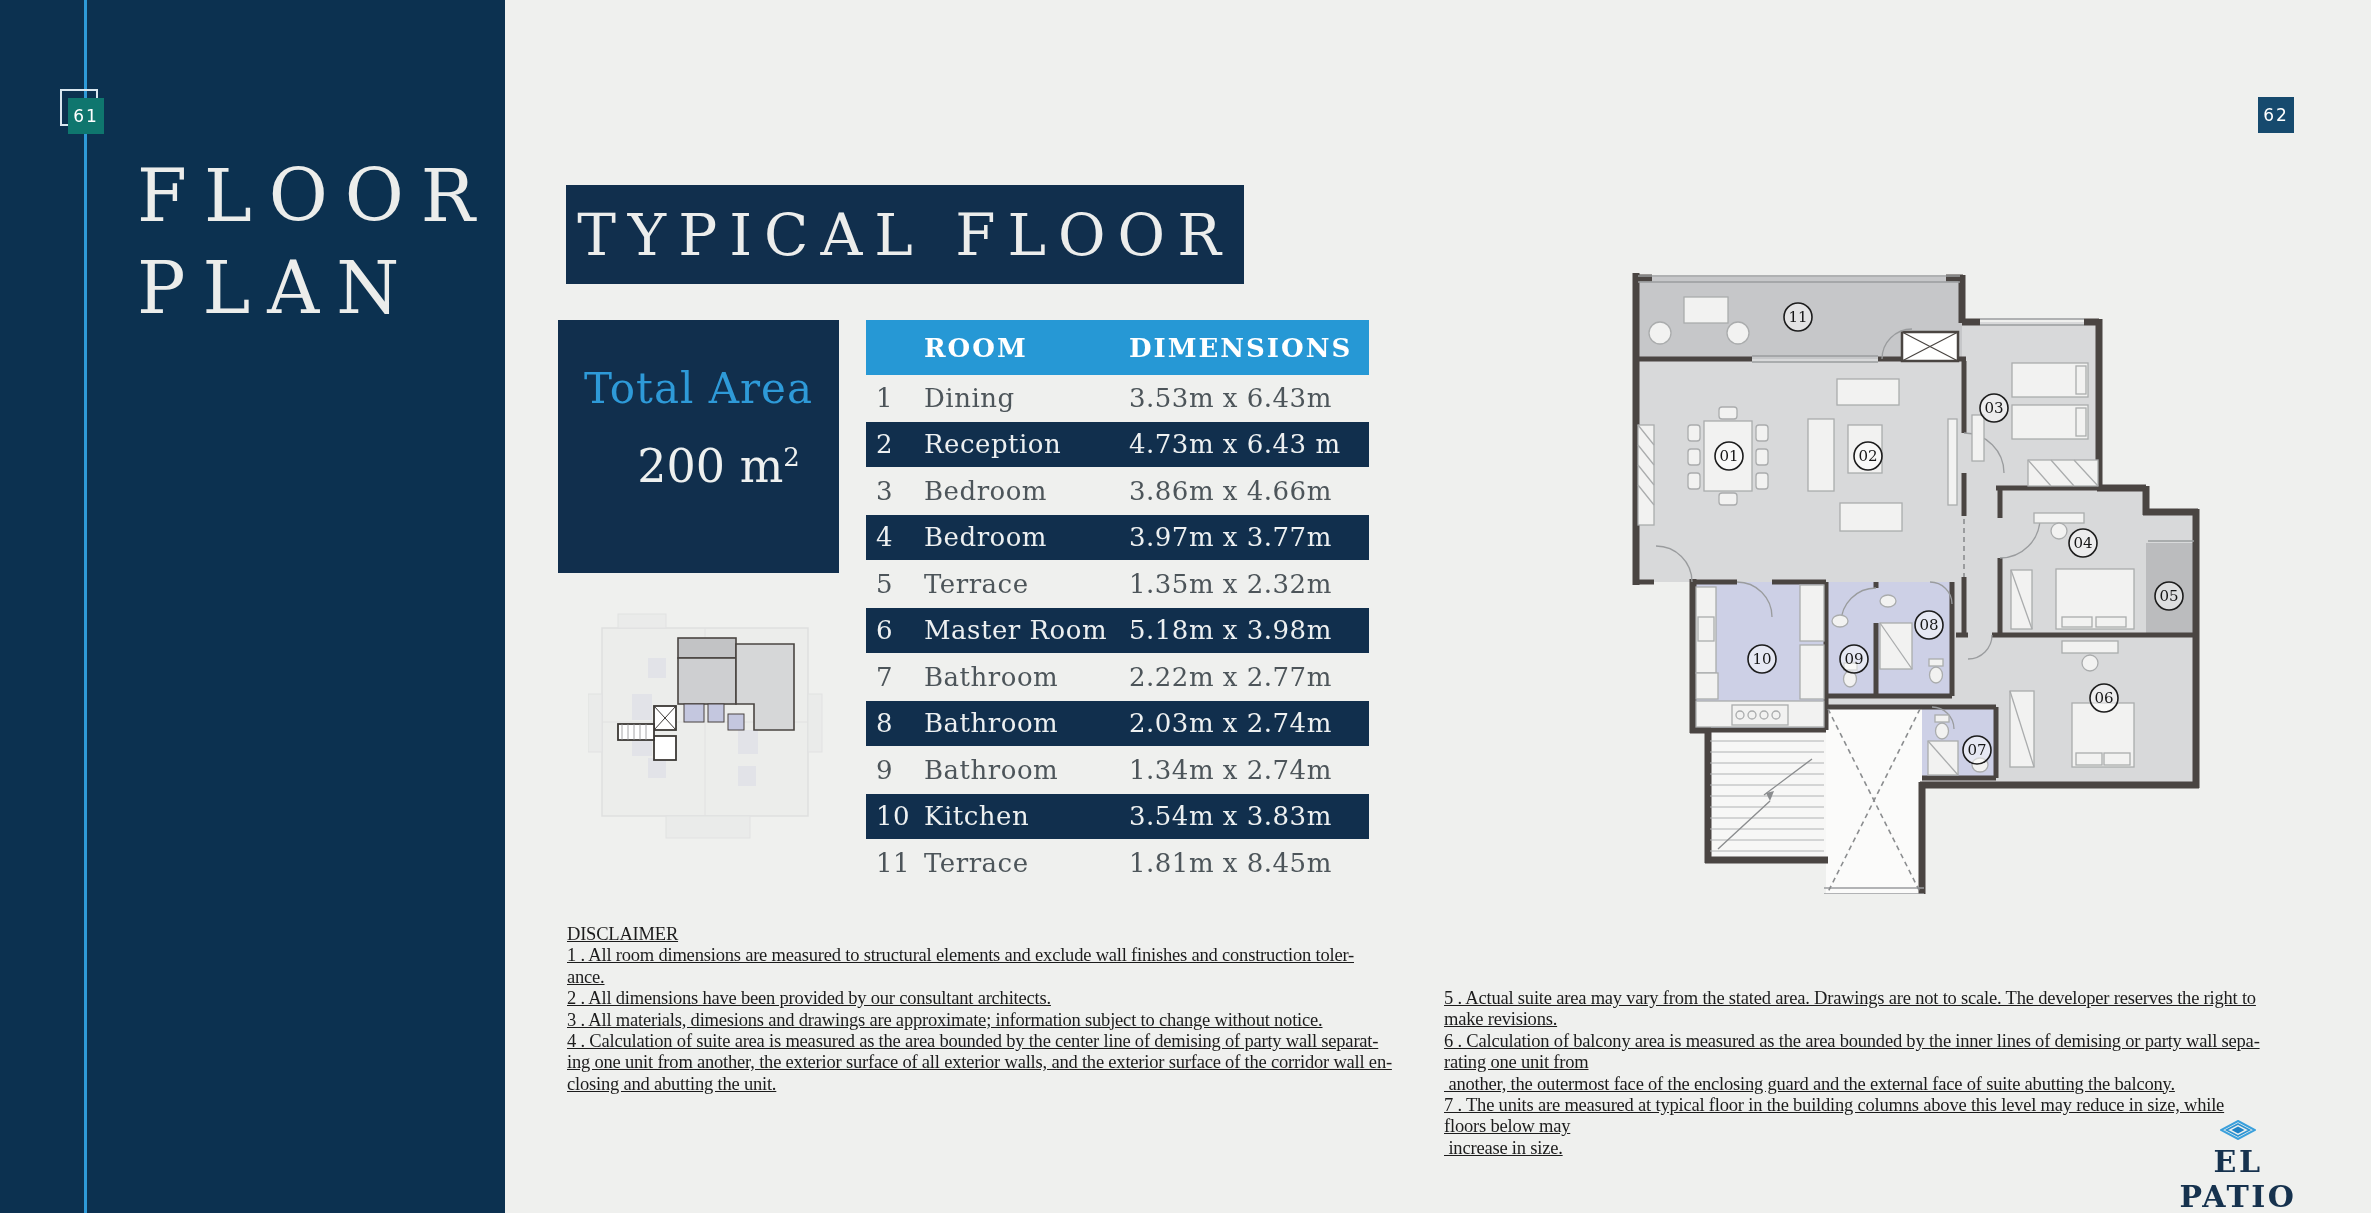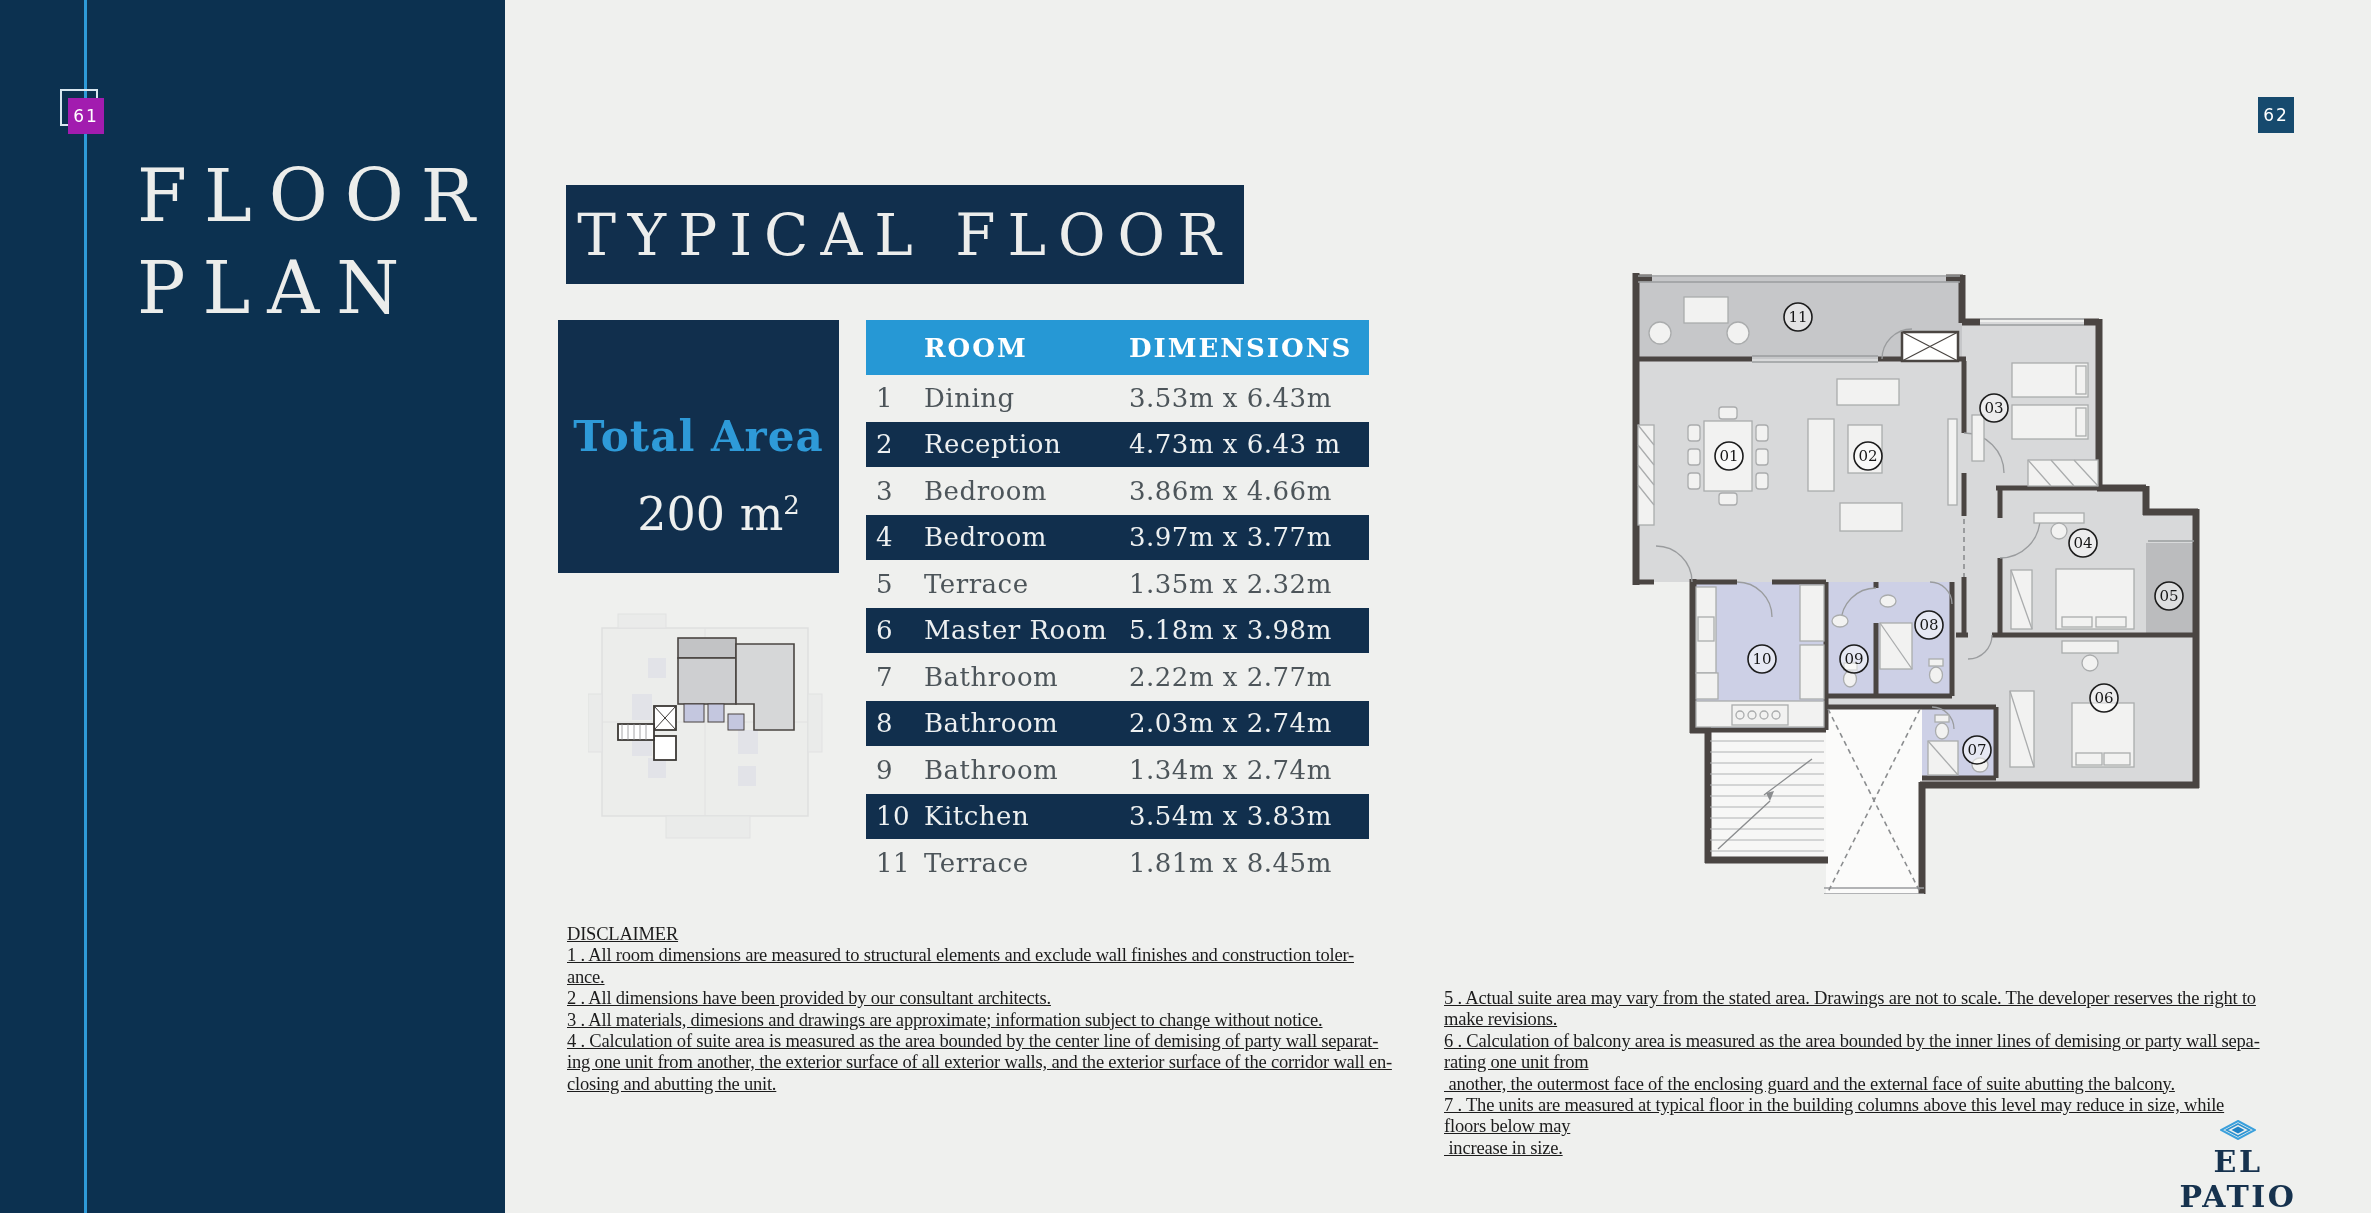--- a/index.html
+++ b/index.html
@@ -7,34 +7,34 @@
   .page{position:relative;width:2371px;height:1213px;background:#eff0ee;overflow:hidden;
         font-family:"DejaVu Serif",serif;}
 
   
   .sidebar{position:absolute;left:0;top:0;width:505px;height:1213px;background:#0c3150;}
   .vline{position:absolute;left:84px;top:0;width:3px;height:1213px;background:#2e9ad8;}
   .badge-outline{position:absolute;left:60px;top:89px;width:34px;height:33px;
                  border:2px solid #d9e6ef;background:transparent;}
   .badge{width:36px;height:36px;display:flex;align-items:center;justify-content:center;
          color:#fff;font-size:17px;letter-spacing:2px;font-family:"DejaVu Sans",sans-serif;}
-  .badge-left{position:absolute;left:68px;top:98px;background:#a21caf;}
+  .badge-left{position:absolute;left:68px;top:98px;background:#0f766e;}
   .badge-right{position:absolute;left:2258px;top:97px;background:#164a6e;}
   .sidebar-title{position:absolute;left:137px;top:150px;color:#ecedeb;font-size:72px;
                  line-height:92px;letter-spacing:17px;font-weight:normal;margin:0;}
 
   
   .banner{position:absolute;left:566px;top:185px;width:678px;height:99px;background:#112f4d;
           display:flex;align-items:center;justify-content:center;}
   .banner span{color:#ecedec;font-size:58px;letter-spacing:12px;}
 
   
   .total-box{position:absolute;left:558px;top:320px;width:281px;height:253px;background:#112f4d;
              text-align:center;}
-  .total-label{margin-top:92px;color:#2e9ad8;font-size:42px;font-weight:bold;letter-spacing:1px;}
+  .total-label{margin-top:44px;color:#2e9ad8;font-size:42px;font-weight:normal;letter-spacing:1px;}
   .total-value{margin-top:26px;color:#eef0ef;font-size:46px;padding-left:40px;}
   .total-value sup{font-size:26px;}
 
   
   .rtable{position:absolute;left:866px;top:320px;width:503px;}
   .thead{display:grid;grid-template-columns:48px 205px 1fr;padding-left:10px;height:55px;
          align-items:center;background:#2698d5;color:#fff;font-size:26px;font-weight:bold;
          letter-spacing:2px;}
   .trow{display:grid;grid-template-columns:48px 205px 1fr;padding-left:10px;height:45px;
         align-items:center;margin-bottom:1.5px;font-size:26px;color:#4d555a;}

